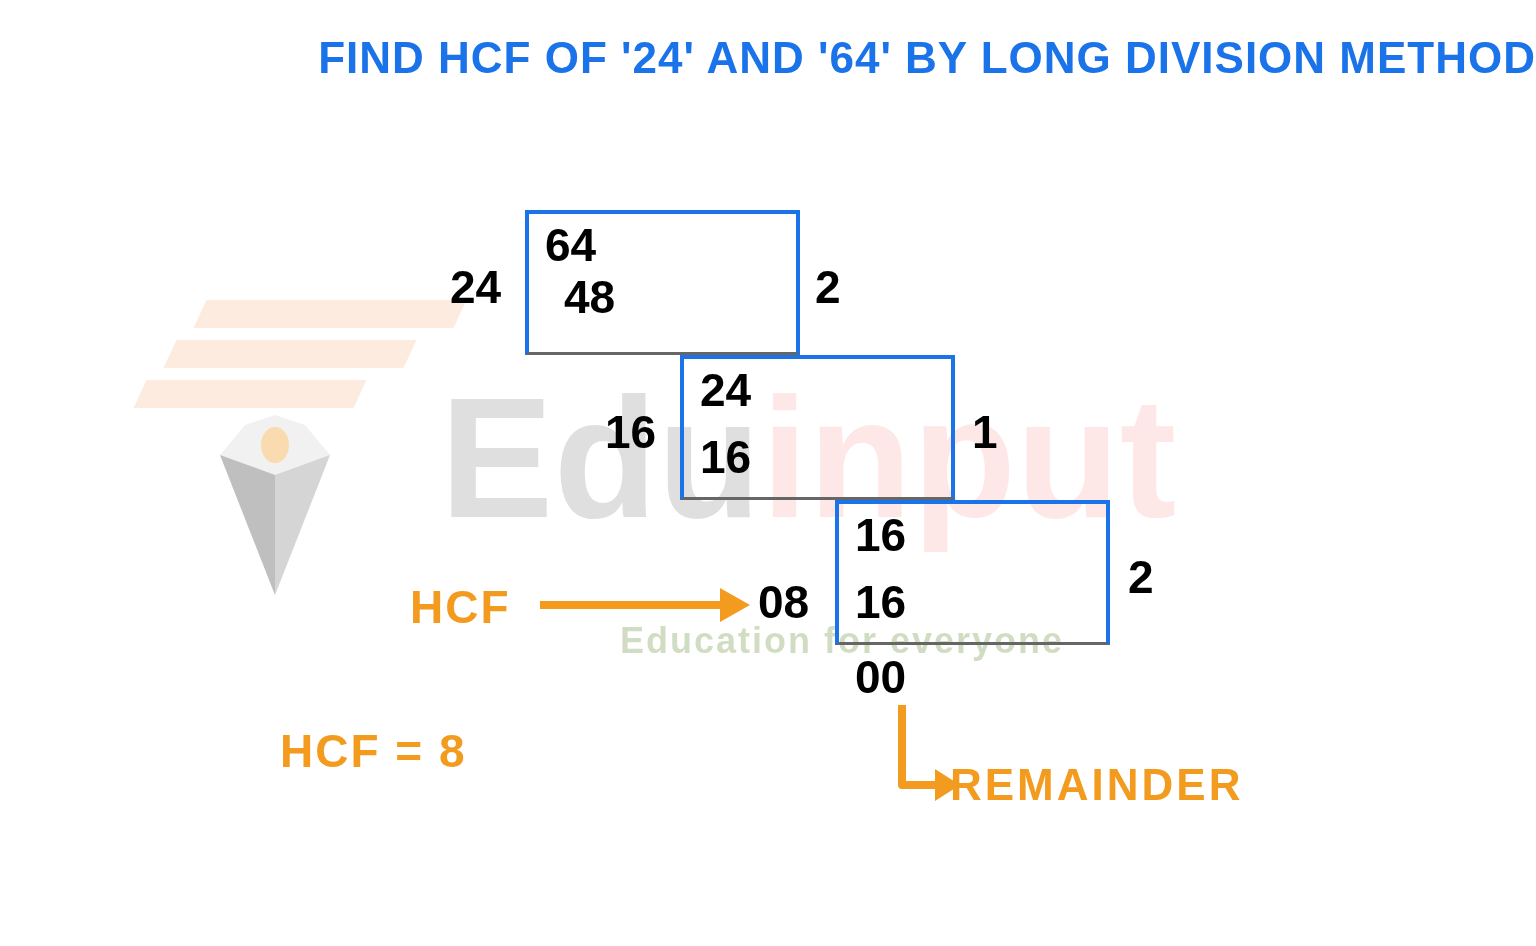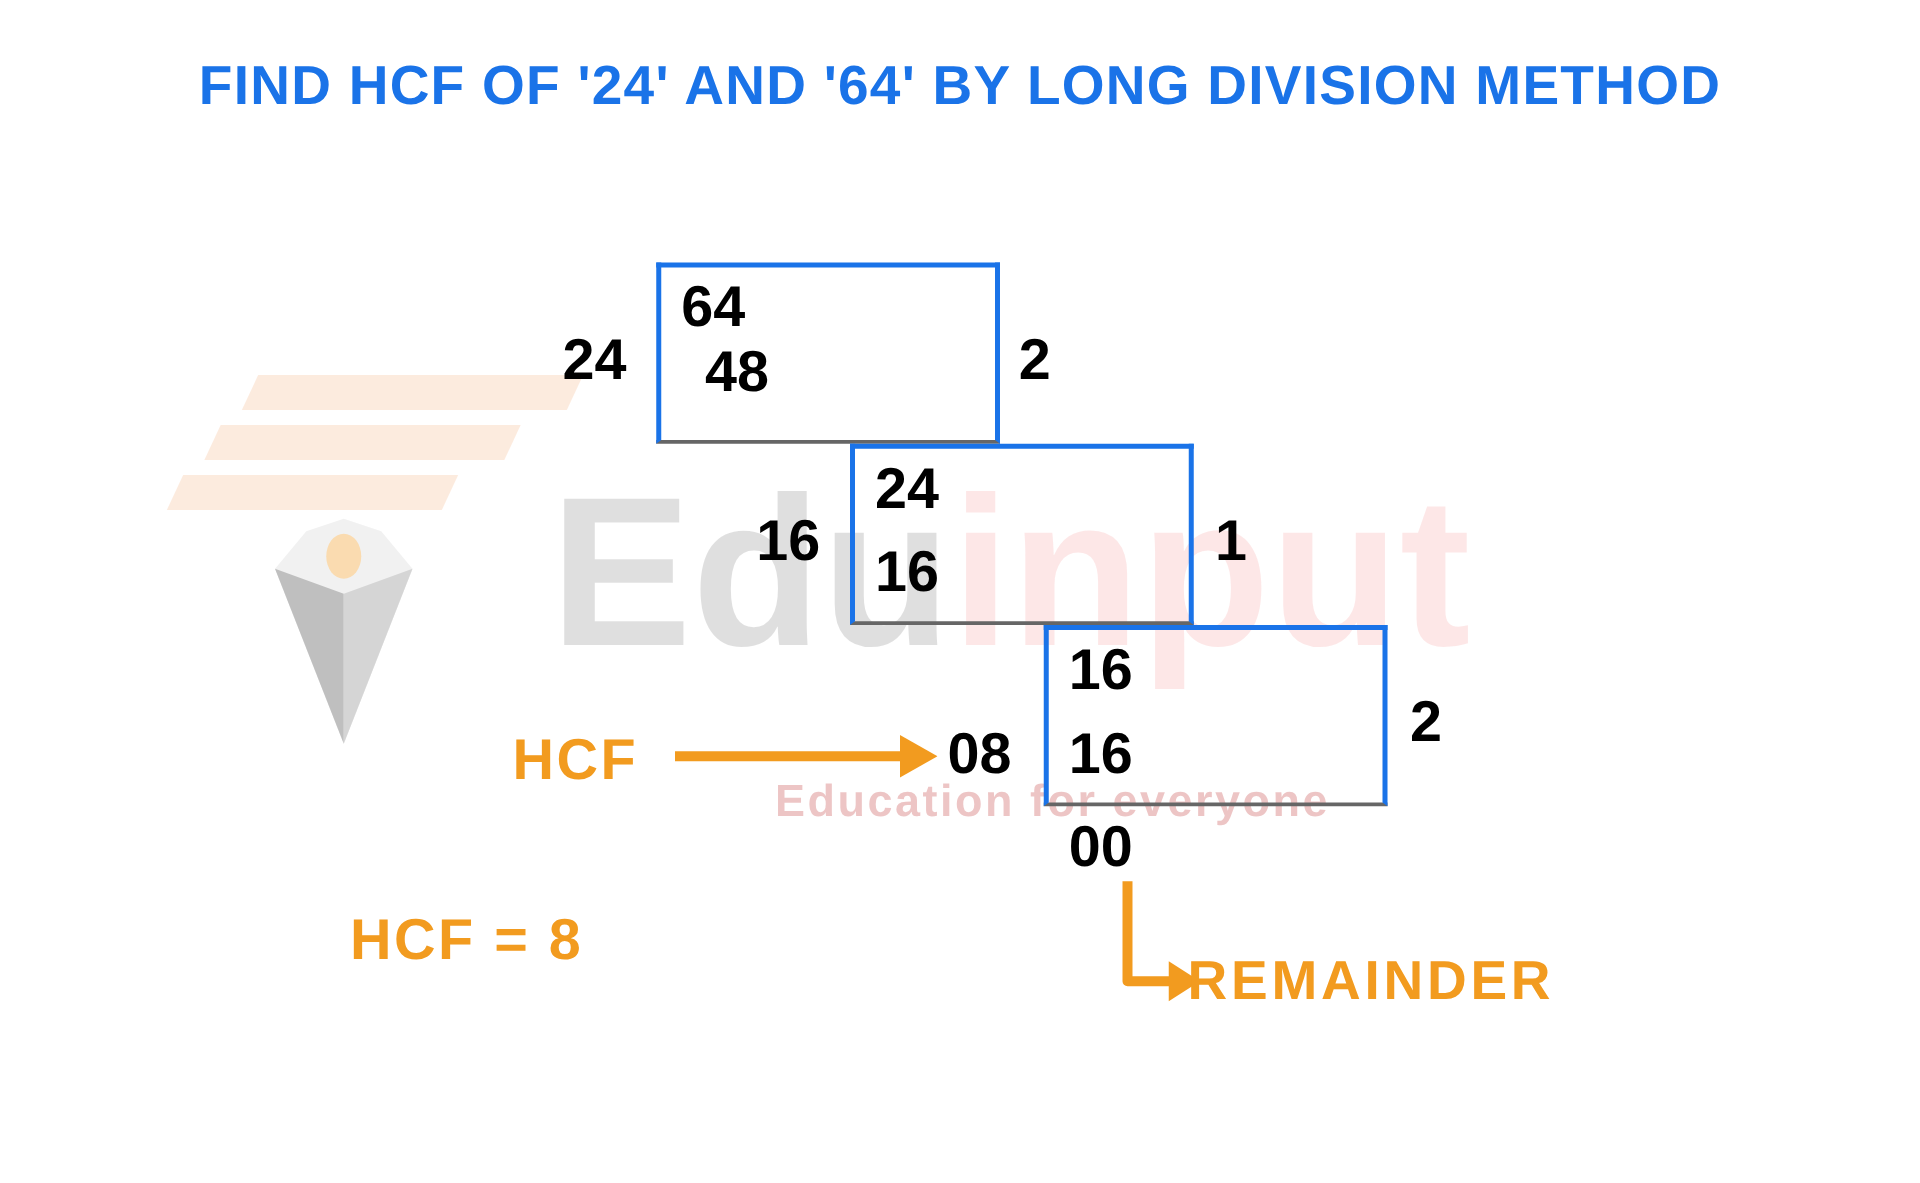--- a/index.html
+++ b/index.html
@@ -17,23 +17,23 @@
     height: 946px;
     background: #ffffff;
     font-family: "Arial", "Helvetica Neue", Helvetica, sans-serif;
     position: relative;
     overflow: hidden;
   }
 
   
   .title {
     position: absolute;
-    top: 44px;
+    top: 33px;
     left: 0; right: 0;
-    text-align: center;
+    text-align: right;
     color: var(--blue);
     font-weight: 800;
     letter-spacing: 1px;
     font-size: 44px;
   }
 
   
   .watermark {
     position: absolute;
     left: 170px;
@@ -73,21 +73,21 @@
     white-space: nowrap;
     font-family: "Arial Black", Arial, sans-serif;
   }
   .wm-text .edu { color: #000000; }
   .wm-text .inp { color: #ef4444; }
   .wm-tag {
     position: absolute;
     left: 620px; top: 620px;
     font-size: 36px;
     font-weight: 600;
-    color: #b91c1c;
+    color: #4d7c0f;
     opacity: 0.25;
     pointer-events: none;
     user-select: none;
     white-space: nowrap;
     letter-spacing: 2px;
   }
 
   
   .box {
     position: absolute;

